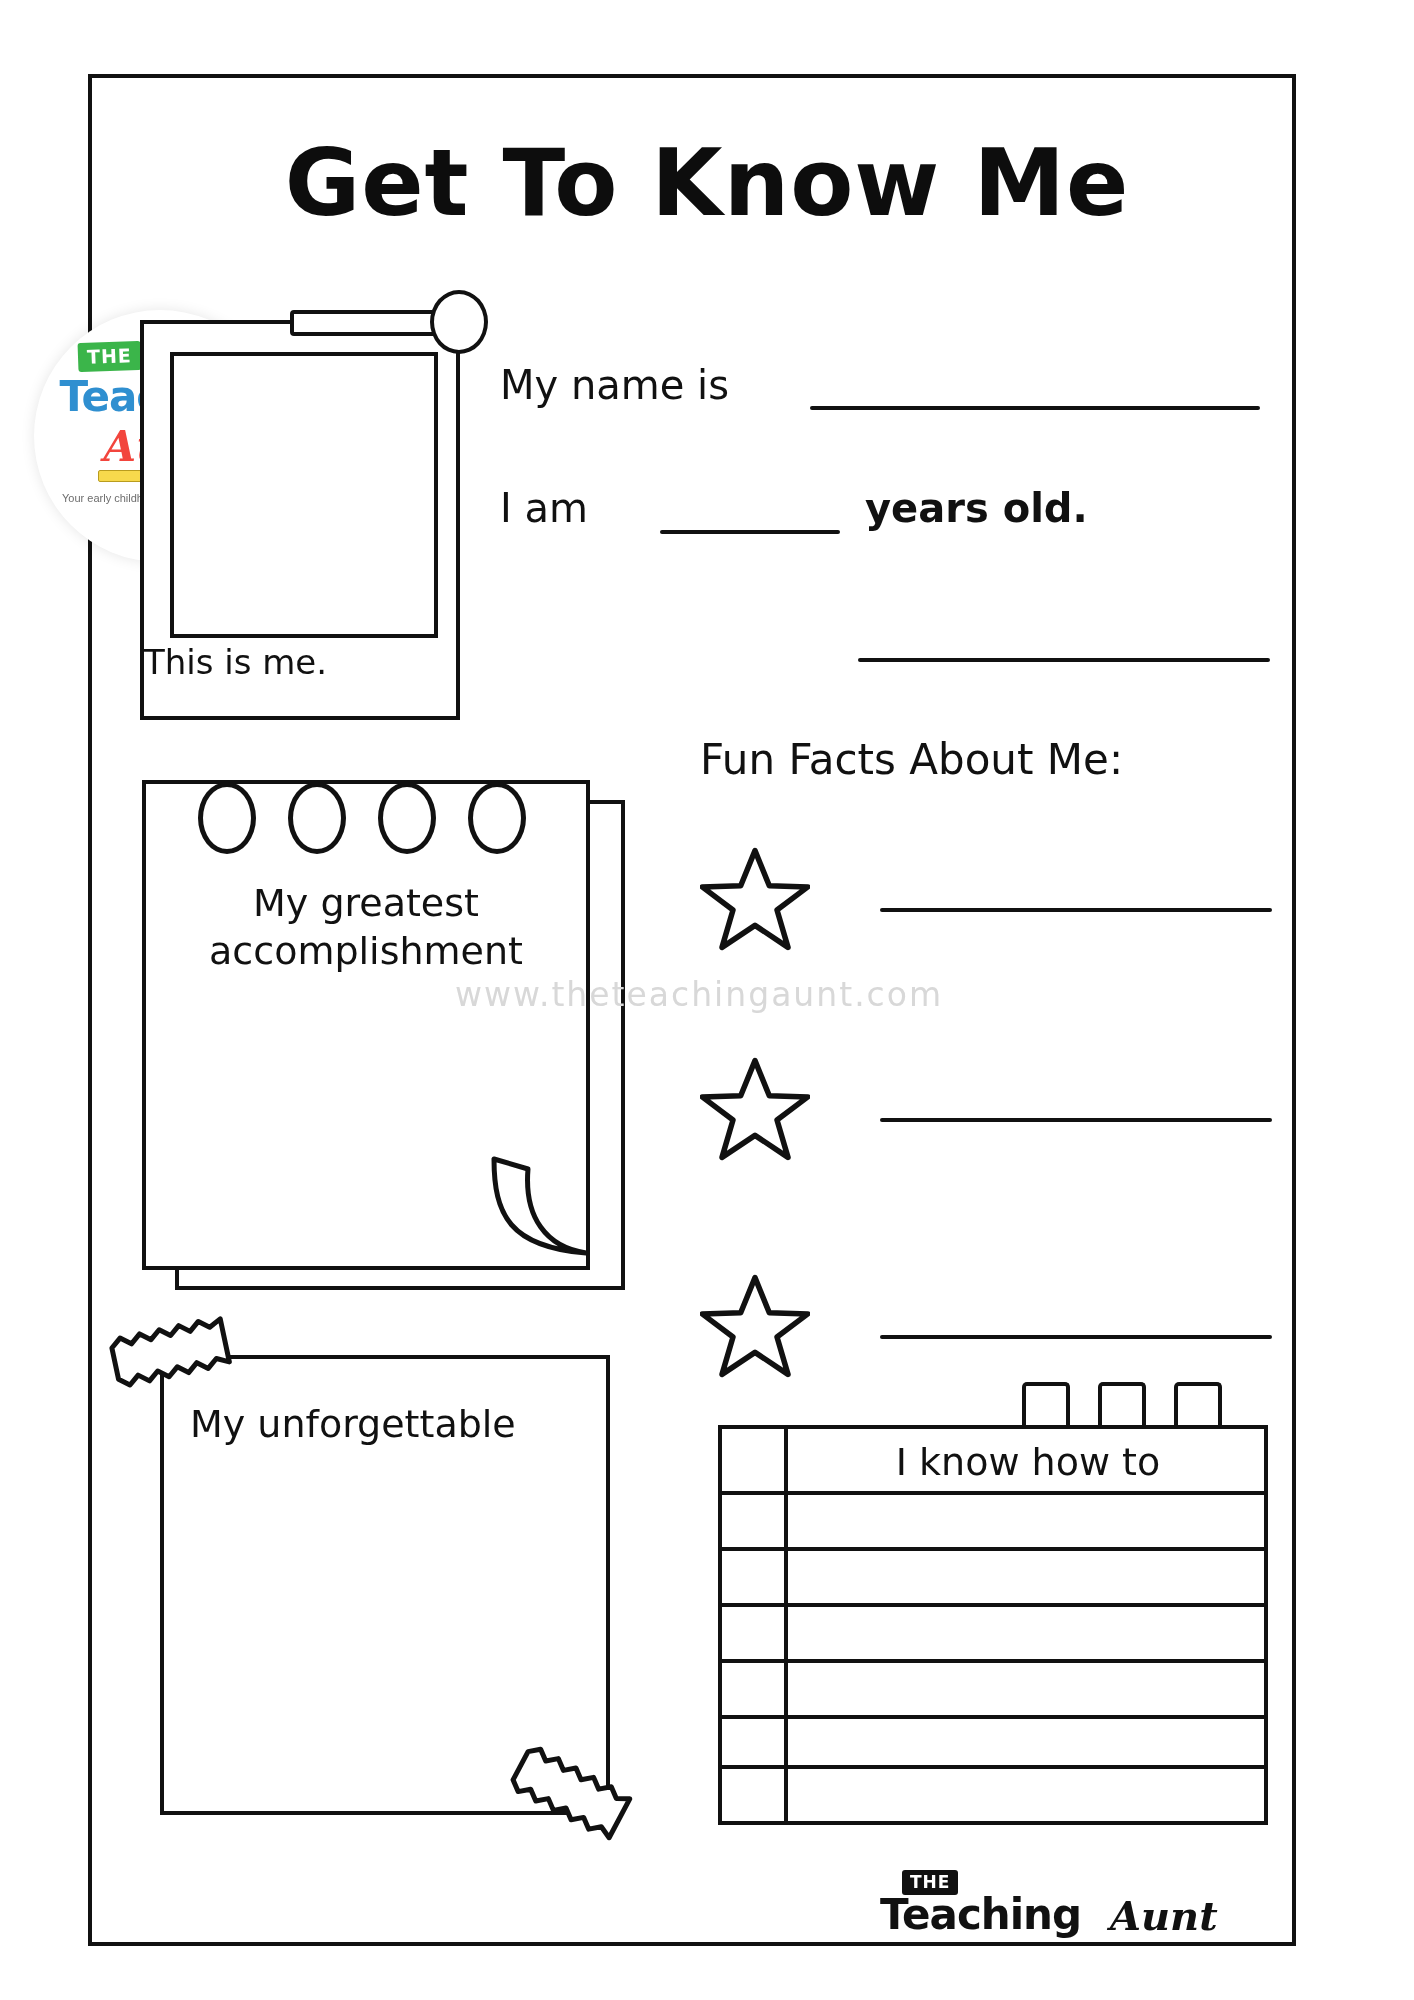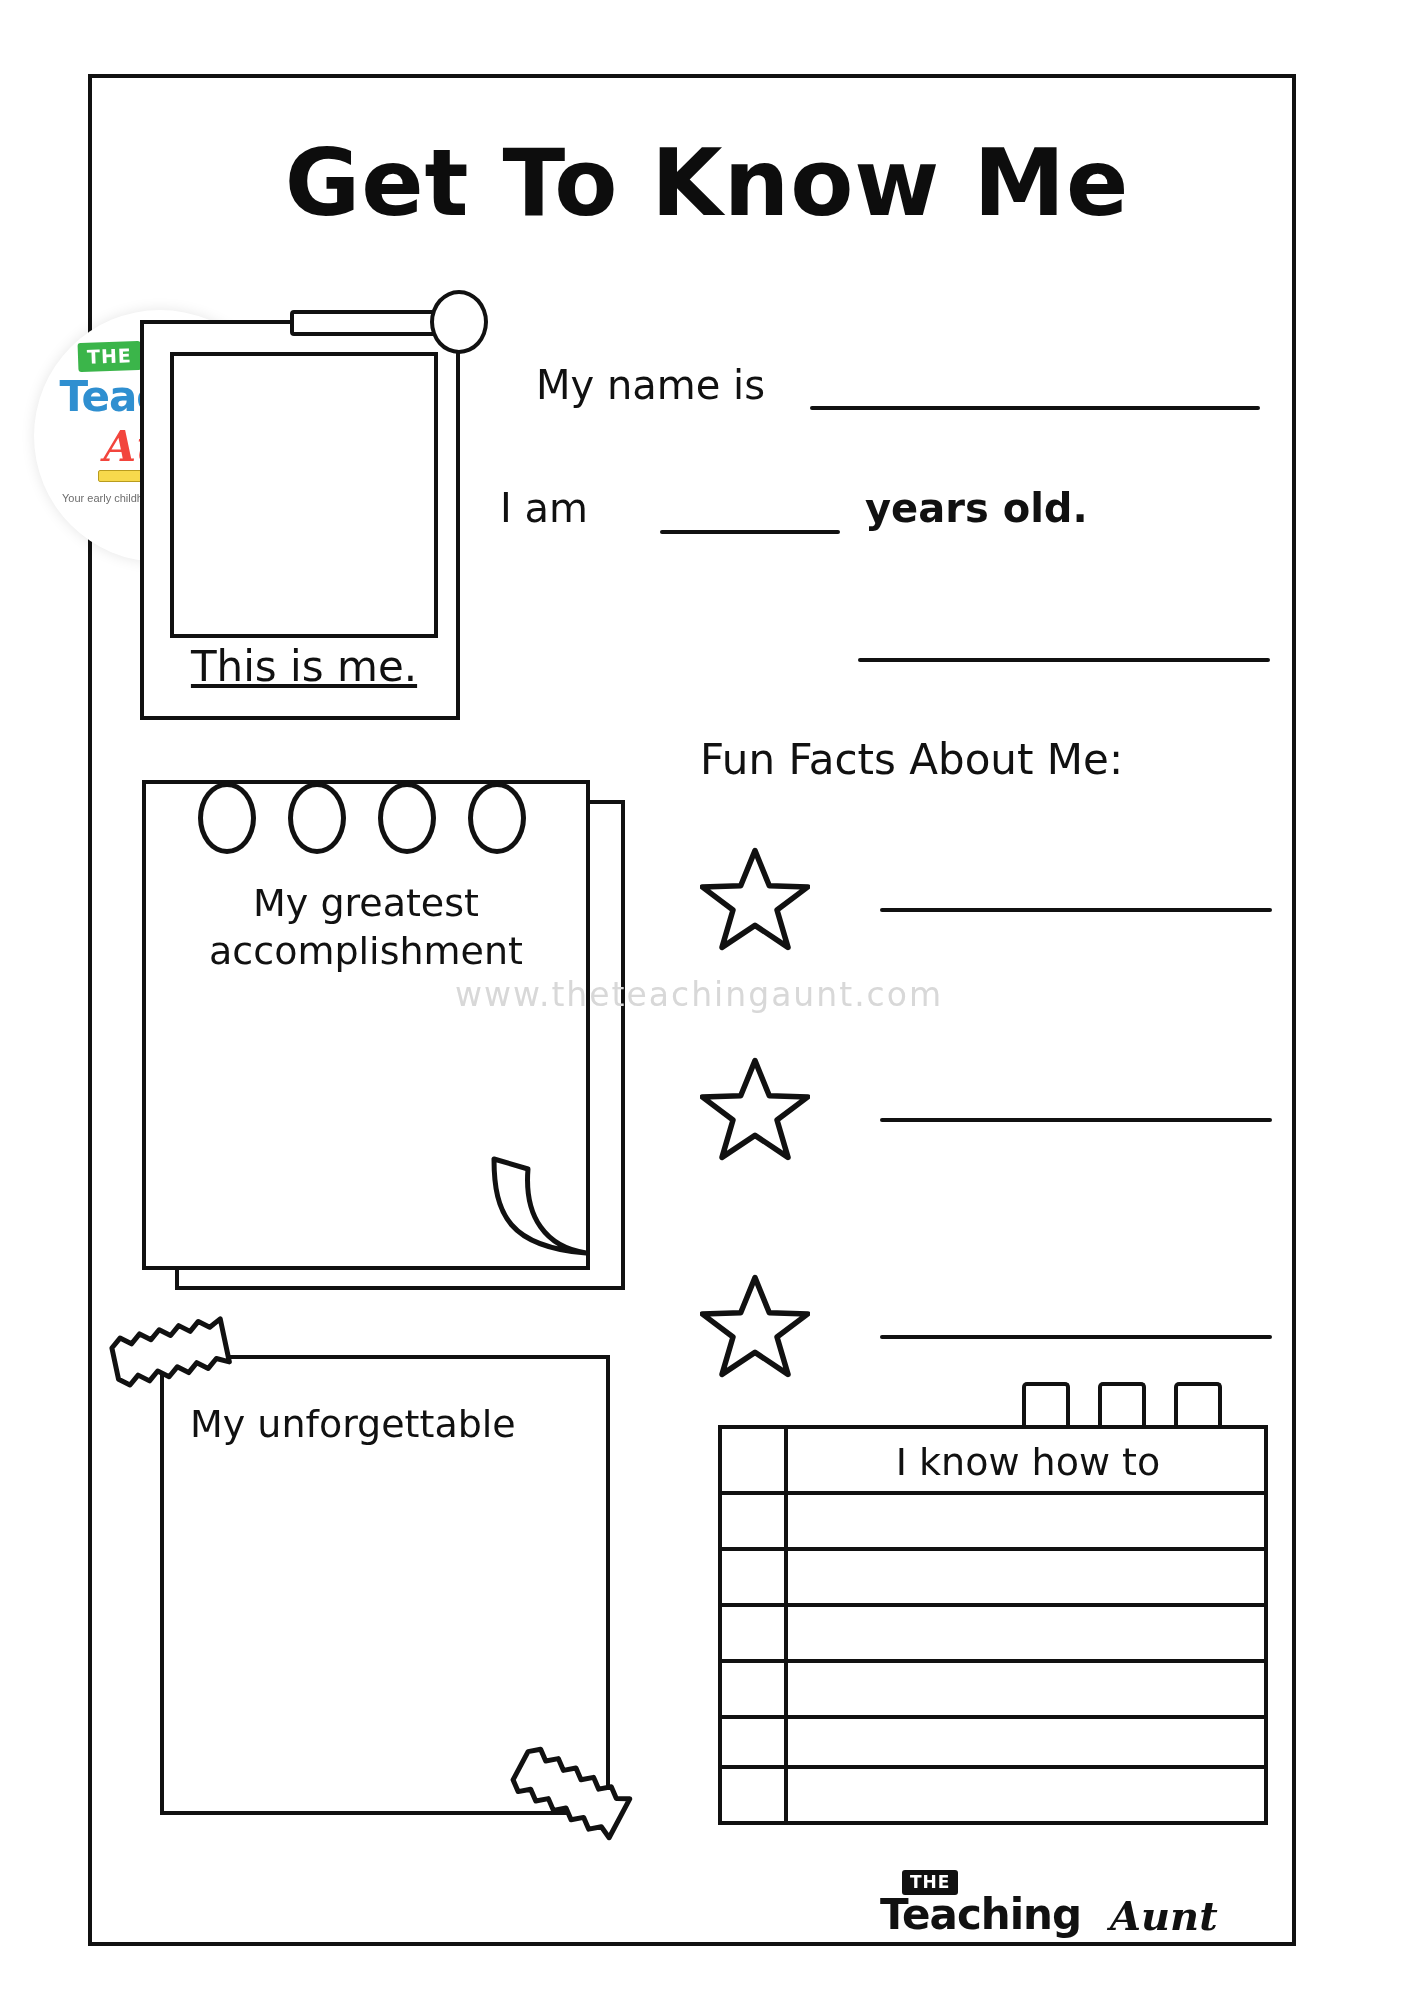--- a/index.html
+++ b/index.html
@@ -142,26 +142,24 @@
     width: 150px; height: 26px;
     border: 4px solid #111;
     border-radius: 4px;
     box-sizing: border-box;
     background: #fff;
   }
   .photo-caption {
     position: absolute;
     left: 0; top: 318px;
     width: 320px;
-    text-align: center;
-    font-family: "DejaVu Sans", sans-serif;
-    font-size: 42px;
-    color: #111;
-    white-space: nowrap;
-    text-decoration: underline;
+    font-family: "DejaVu Sans", sans-serif;
+    font-size: 34px;
+    color: #111;
+    white-space: nowrap;
   }
 
   
   .prompt {
     position: absolute;
     font-family: "DejaVu Sans", sans-serif;
     font-size: 40px;
     color: #111;
     white-space: nowrap;
   }
@@ -357,21 +355,21 @@
     <div class="logo-tag">Your early childhood education resource</div>
   </div>
 
   <div class="photo-frame">
     <div class="photo-clip-bar"></div>
     <div class="photo-clip-ring"></div>
     <div class="photo-inner"></div>
     <div class="photo-caption">This is me.</div>
   </div>
 
-  <div class="prompt" style="left:500px; top:362px;margin-left:36px;">My name is</div>
+  <div class="prompt" style="left:500px; top:362px;">My name is</div>
   <div class="rule" style="left:810px; top:406px; width:450px;"></div>
 
   <div class="prompt" style="left:500px; top:485px;">I am</div>
   <div class="rule" style="left:660px; top:530px; width:180px;"></div>
   <div class="prompt" style="left:865px; top:485px;font-weight:bold;">years old.</div>
 
   <div class="rule" style="left:858px; top:658px; width:412px;"></div>
 
   <div class="fun-facts-head">Fun Facts About Me:</div>
 

